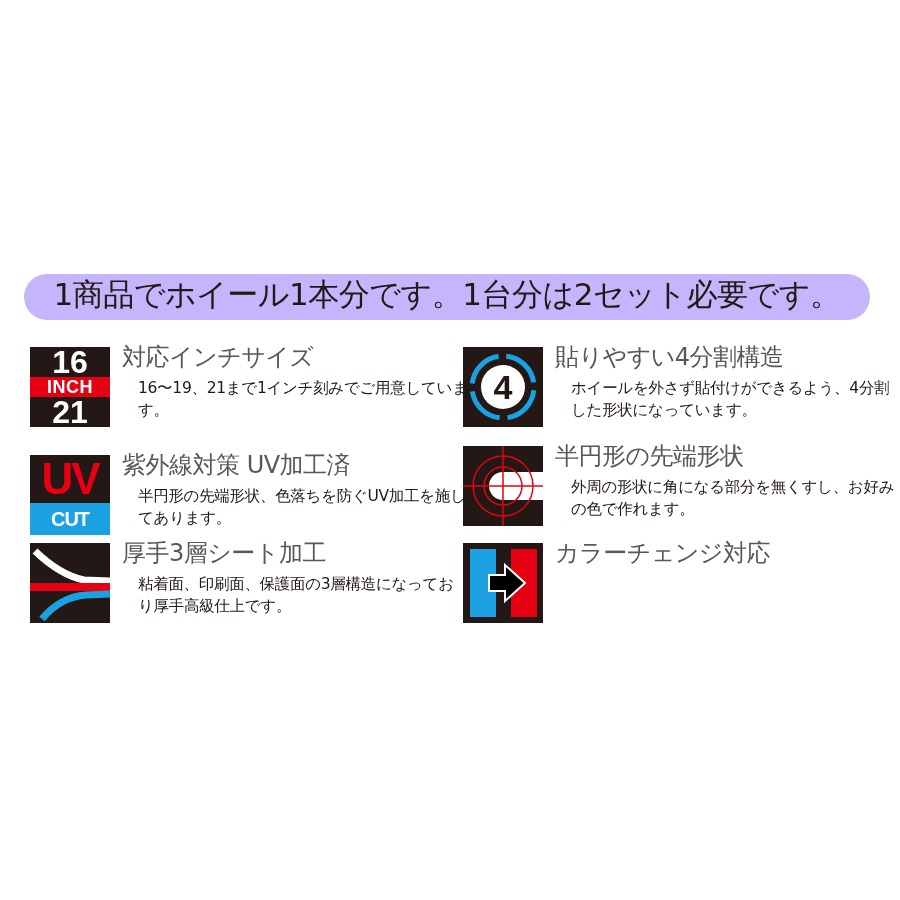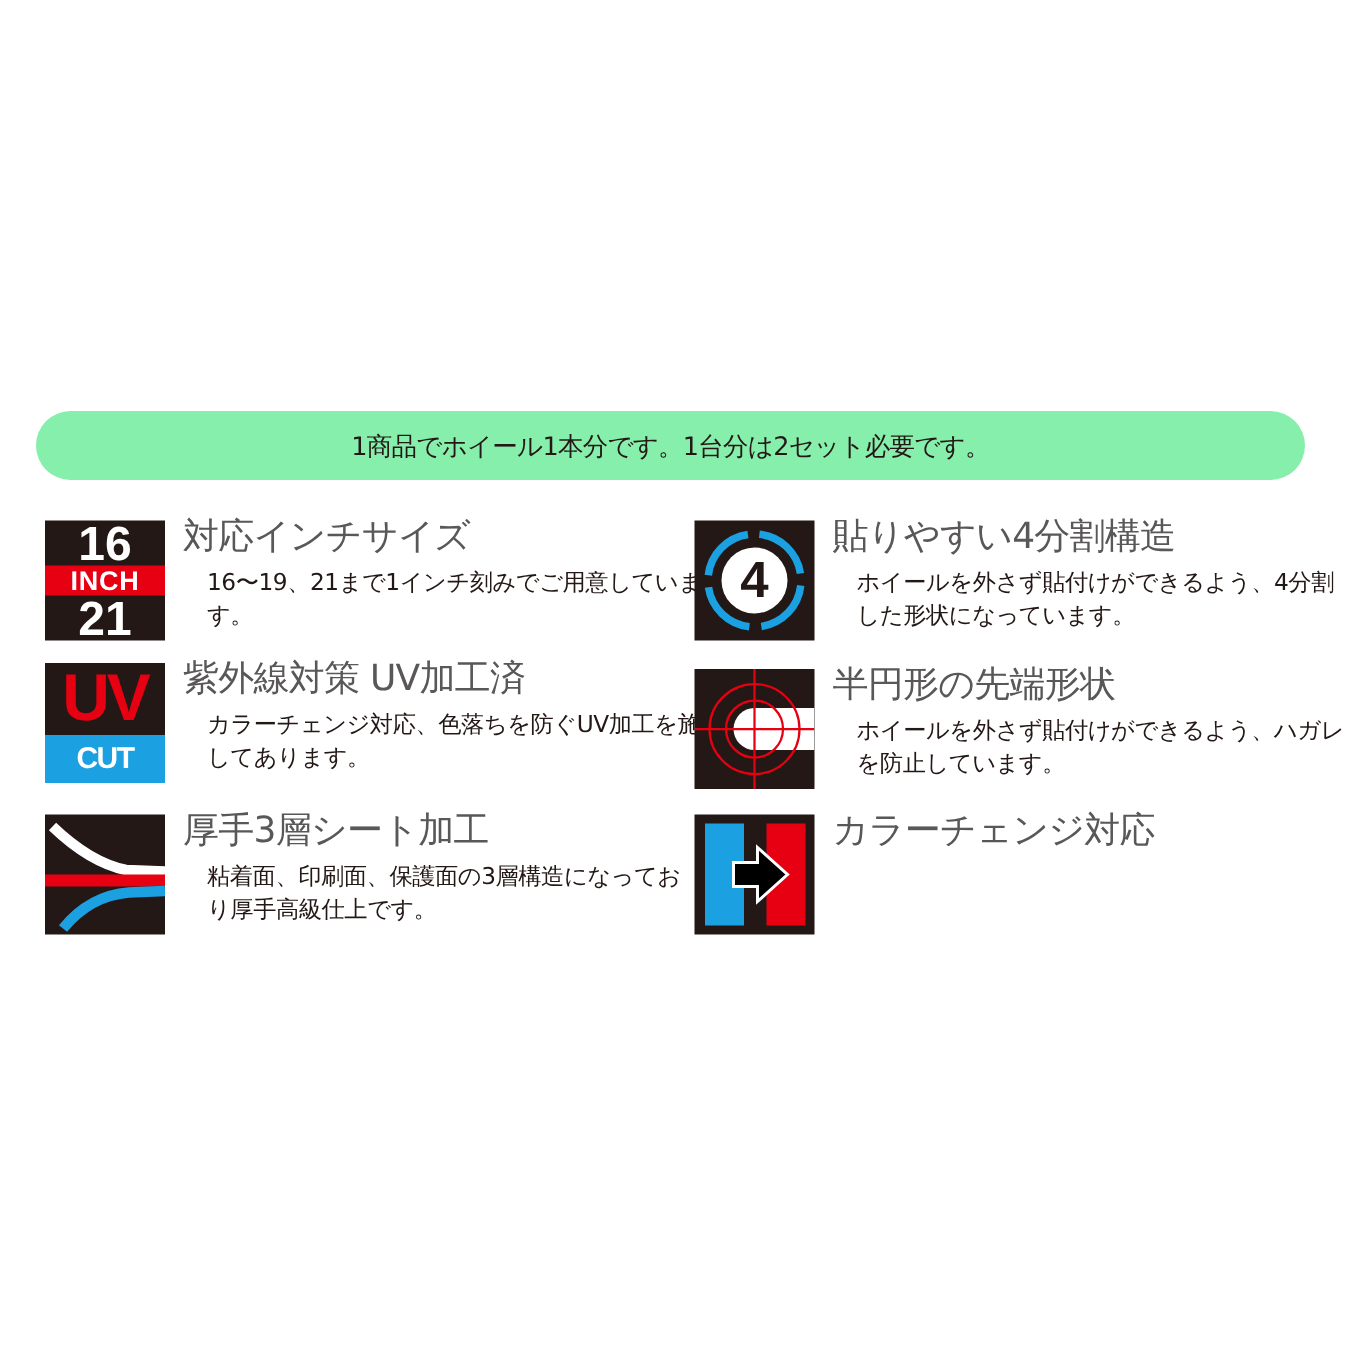--- a/index.html
+++ b/index.html
@@ -1,21 +1,21 @@
 <!DOCTYPE html>
 <html><head>
 <meta charset="utf-8">
 <style>
   html, body { margin: 0; padding: 0; background: #ffffff; }
   body { width: 900px; height: 900px; position: relative; overflow: hidden; font-family: "DejaVu Sans", sans-serif; }
   .banner {
     position: absolute; left: 24px; top: 274px; width: 846px; height: 46px;
-    background: #86efac; border-radius: 23px;
-    display: flex; align-items: center; justify-content: center;
-    font-family: "DejaVu Sans", sans-serif; font-size: 17px; color: #231815; letter-spacing: -0.5px;
+    background: #c4b5fd; border-radius: 23px;
+    display: flex; align-items: flex-start; justify-content: center;
+    font-family: "DejaVu Sans", sans-serif; font-size: 31px; color: #231815; letter-spacing: -0.5px;
     font-weight: normal;
   }
   .feature { position: absolute; width: 420px; height: 88px; }
   .icon { position: absolute; left: 0; top: 0; width: 80px; height: 80px; background: #231815; overflow: hidden; }
   .f-title { position: absolute; left: 92px; top: -6px; font-size: 24px; font-weight: normal; color: #595757; white-space: nowrap; letter-spacing: -0.5px; }
   .f-desc { position: absolute; left: 92px; top: 30px; width: 330px; font-size: 15.5px; line-height: 22px; color: #231815; letter-spacing: -0.3px; margin-left: 16px; }
   .ic-text { position: absolute; left: 0; width: 80px; text-align: center; color: #fff; font-family: "Liberation Sans", sans-serif; font-weight: bold; }
 </style>
 </head>
 <body>
@@ -28,28 +28,28 @@
   <div class="icon">
     <div class="ic-text" style="top:0; font-size:32px; line-height:30px;">16</div>
     <div style="position:absolute; left:0; top:30px; width:80px; height:20px; background:#e60012;"></div>
     <div class="ic-text" style="top:30px; font-size:18px; line-height:20px; letter-spacing:0.5px;">INCH</div>
     <div class="ic-text" style="top:50px; font-size:32px; line-height:30px;">21</div>
   </div>
   <div class="f-title">対応インチサイズ</div>
   <div class="f-desc">16〜19、21まで1インチ刻みでご用意しています。</div>
 </div>
 
-<div class="feature" style="left:30px; top:442px;">
+<div class="feature" style="left:30px; top:455px;">
   <div class="icon">
     <div class="ic-text" style="top:0; height:46px; font-size:44px; line-height:48px; color:#e60012; letter-spacing:-2px;">UV</div>
     <div style="position:absolute; left:0; top:48px; width:80px; height:32px; background:#1ba1e2;"></div>
     <div class="ic-text" style="top:48px; font-size:20px; line-height:32px; letter-spacing:-1px;">CUT</div>
   </div>
   <div class="f-title">紫外線対策 UV加工済</div>
-  <div class="f-desc">カラーチェンジ対応、色落ちを防ぐUV加工を施してあります。</div>
+  <div class="f-desc">半円形の先端形状、色落ちを防ぐUV加工を施してあります。</div>
 </div>
 
 <div class="feature" style="left:30px; top:543px;">
   <div class="icon">
     <svg width="80" height="80" viewBox="0 0 80 80">
       <path d="M5 8 Q30 32 54 37 L80 38" stroke="#ffffff" stroke-width="7" fill="none"></path>
       <rect x="0" y="40" width="80" height="8" fill="#e60012"></rect>
       <path d="M12 76 Q30 54 56 52 L80 51" stroke="#1ba1e2" stroke-width="7" fill="none"></path>
     </svg>
   </div>
@@ -73,21 +73,21 @@
   <div class="icon">
     <svg width="80" height="80" viewBox="0 0 80 80">
       <path d="M80 26 L40 26 A14 14 0 0 0 40 54 L80 54 Z" fill="#ffffff"></path>
       <circle cx="40" cy="40" r="30" stroke="#e60012" stroke-width="1.5" fill="none"></circle>
       <circle cx="40" cy="40" r="19" stroke="#e60012" stroke-width="1.5" fill="none"></circle>
       <line x1="0" y1="40" x2="80" y2="40" stroke="#e60012" stroke-width="1.5"></line>
       <line x1="40" y1="0" x2="40" y2="80" stroke="#e60012" stroke-width="1.5"></line>
     </svg>
   </div>
   <div class="f-title">半円形の先端形状</div>
-  <div class="f-desc">ホイールを外さず貼付けができるよう、ハガレを防止しています。</div>
+  <div class="f-desc">外周の形状に角になる部分を無くすし、お好みの色で作れます。</div>
 </div>
 
 <div class="feature" style="left:463px; top:543px;">
   <div class="icon">
     <svg width="80" height="80" viewBox="0 0 80 80">
       <rect x="7" y="6" width="26" height="68" fill="#1ba1e2"></rect>
       <rect x="48" y="6" width="26" height="68" fill="#e60012"></rect>
       <path d="M26 32 L42 32 L42 22 L62 40 L42 58 L42 48 L26 48 Z" fill="#000000" stroke="#ffffff" stroke-width="2"></path>
     </svg>
   </div>

